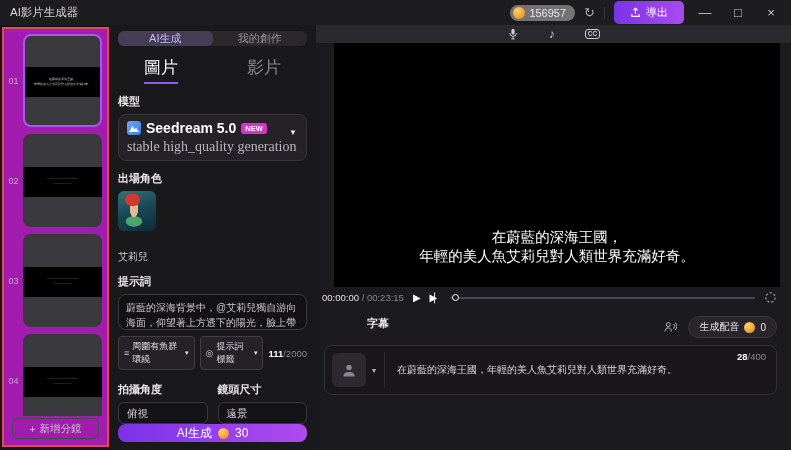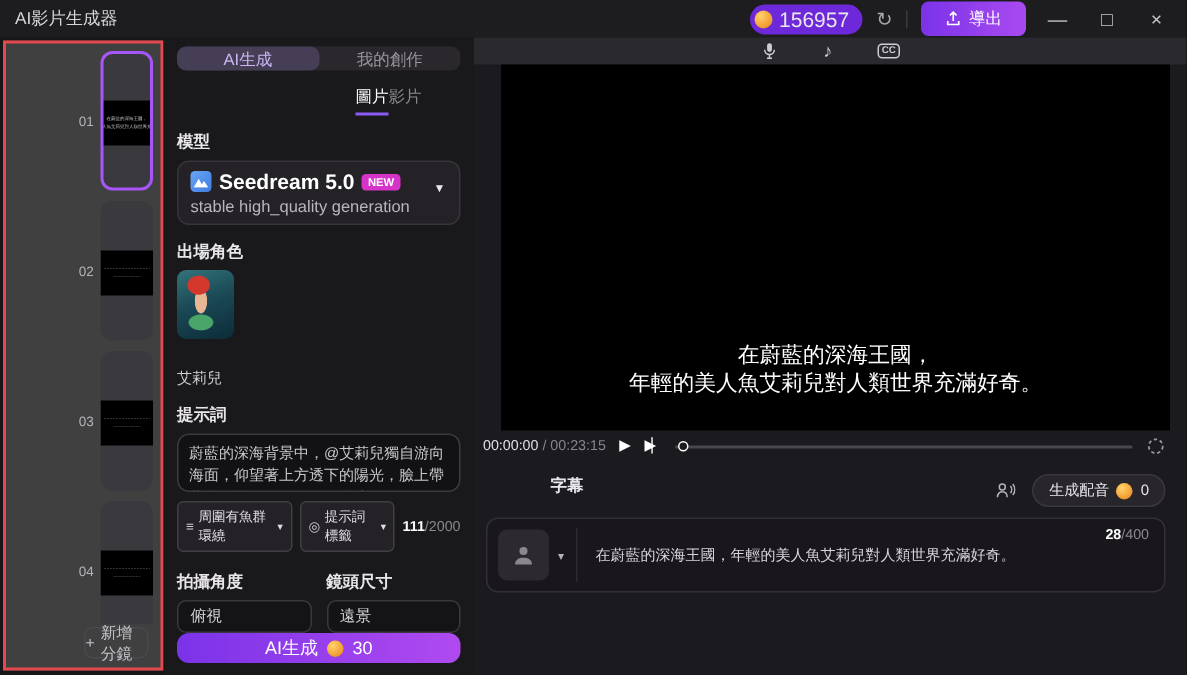--- a/index.html
+++ b/index.html
@@ -4,73 +4,73 @@
 <style>
   * { box-sizing: border-box; margin: 0; padding: 0; }
   html,body { width:791px; height:450px; overflow:hidden; background:#161518;
     font-family:"Liberation Sans", sans-serif; }
 
   
   .titlebar { height:25px; background:#1d1c1f; display:flex; align-items:center;
     padding-left:10px; }
   .app-title { font-size:11.5px; color:#d8d6da; }
   .tb-right { margin-left:auto; display:flex; align-items:center; gap:9px; padding-right:8px; }
-  .credits-pill { display:flex; align-items:center; gap:4px; background:#6d28d9;
-    border-radius:10px; padding:2px 9px 2px 3px; font-size:14px; color:#e8e6ea; }
+  .credits-pill { display:flex; align-items:center; gap:4px; background:#737373;
+    border-radius:10px; padding:2px 9px 2px 3px; font-size:11px; color:#e8e6ea; }
   .coin { width:12px; height:12px; border-radius:50%;
     background:radial-gradient(circle at 35% 30%, #ffd36b, #f09a2f 70%, #c77b1d);
     display:inline-block; flex:none; }
   .coin.small { width:11px; height:11px; }
   .refresh { color:#a8a6ac; font-size:13px; }
   .vdiv { width:1px; height:12px; background:#3a383e; }
   .export-btn { display:flex; align-items:center; gap:5px; color:#fff; font-size:11px;
     background:linear-gradient(90deg,#7b33e8,#a94af0); border-radius:5px; padding:4px 16px; }
   .win-btn { color:#c9c7cd; font-size:13px; width:24px; text-align:center; }
 
   
   .main { display:flex; height:425px; }
 
   
   .sidebar { width:107px; flex:none; margin:2px 0 3px 2px; border:2px solid #e5484d;
-    background:#404040; display:flex; flex-direction:column; overflow:hidden;padding-left:44px; }
+    background:#a21caf; display:flex; flex-direction:column; overflow:hidden; }
   .sb-items { flex:1; padding:5px 5px 0 0; overflow:hidden; }
   .sb-item { display:flex; align-items:center; margin-bottom:7px; }
   .sb-num { width:19px; font-size:9px; color:#b5b3b9; text-align:center; flex:none; }
   .thumb { flex:1; height:93px; background:#3a393d; border-radius:8px; position:relative;
     overflow:hidden; }
   .thumb.selected { border:2px solid #a855f7; }
   .band { position:absolute; left:0; right:0; top:35%; height:33%; background:#000;
     display:flex; flex-direction:column; align-items:center; justify-content:center; }
   .band span { font-size:3px; color:#c5c3c9; line-height:1.6; white-space:nowrap; }
   .add-btn { margin:2px 8px 6px 8px; height:21px; border:1px solid #4a484e; border-radius:6px;
     color:#c5c3c9; font-size:10.5px; display:flex; align-items:center; justify-content:center; gap:4px; }
 
   
   .gen-panel { width:207px; flex:none; background:#19181b; padding:6px 9px 8px 9px;
     display:flex; flex-direction:column; }
   .seg { display:flex; background:#2a282c; border-radius:6px; height:22px; font-size:11px; }
   .seg > div { flex:1; display:flex; align-items:center; justify-content:center; border-radius:6px; }
   .seg .on { background:#453e54; color:#c9b8f5; }
   .seg .off { color:#98969c; }
-  .mtabs { display:flex; justify-content:flex-end; padding:10px 26px 0 26px; font-size:11px; }
+  .mtabs { display:flex; justify-content:space-between; padding:10px 26px 0 26px; font-size:17px; }
   .mtab { color:#8a888e; padding-bottom:3px; border-bottom:2px solid transparent; }
   .mtab.on { color:#fff; border-bottom-color:#8b5cf6; }
   .sec-label { font-size:11px; font-weight:bold; color:#e8e6ea; margin:10px 0 5px; }
   .model-dd { background:#242227; border:1px solid #37353b; border-radius:8px;
     padding:5px 8px; position:relative; }
   .model-row { display:flex; align-items:center; gap:5px; }
   .model-logo { width:14px; height:14px; border-radius:3px; flex:none;
     background:linear-gradient(135deg,#6aa6f5,#3f7de0); position:relative; }
   .model-logo::after { content:""; position:absolute; left:2px; right:2px; bottom:3px; height:6px;
     background:#fff; clip-path:polygon(0 100%,35% 0,55% 60%,70% 25%,100% 100%); }
   .model-name { font-size:14px; font-weight:bold; color:#fff; }
   .badge { background:#d633c8; color:#fff; font-size:7.5px; font-weight:bold;
     border-radius:3px; padding:1px 4px; }
   .dd-chev { position:absolute; right:9px; top:13px; font-size:8px; color:#e8e6ea; }
-  .model-sub { font-size:11px; color:#b9b7bd; margin-top:3px; }
+  .model-sub { font-size:14px; color:#b9b7bd; margin-top:3px;font-family:Liberation Serif, serif; }
   .char-thumb { width:38px; height:62px; border-radius:6px; overflow:hidden;
     background:
       radial-gradient(ellipse 13px 11px at 38% 22%, #d4372c 55%, rgba(212,55,44,0) 60%),
       radial-gradient(ellipse 7px 14px at 42% 45%, #e8b793 55%, rgba(232,183,147,0) 62%),
       radial-gradient(ellipse 14px 9px at 42% 76%, #49a56a 55%, rgba(73,165,106,0) 62%),
       linear-gradient(160deg,#35747c 0%, #1b4a56 45%, #0c2b38 100%); }
   .char-name { font-size:10px; color:#cfcdd3; margin-top:19px; }
   .prompt-box { background:#121114; border:1px solid #3c3a41; border-radius:8px;
     padding:5px 7px; font-size:10px; color:#c9c7cd; line-height:1.5; height:49px; overflow:hidden; }
   .prompt-actions { display:flex; align-items:center; gap:5px; margin-top:6px; }

